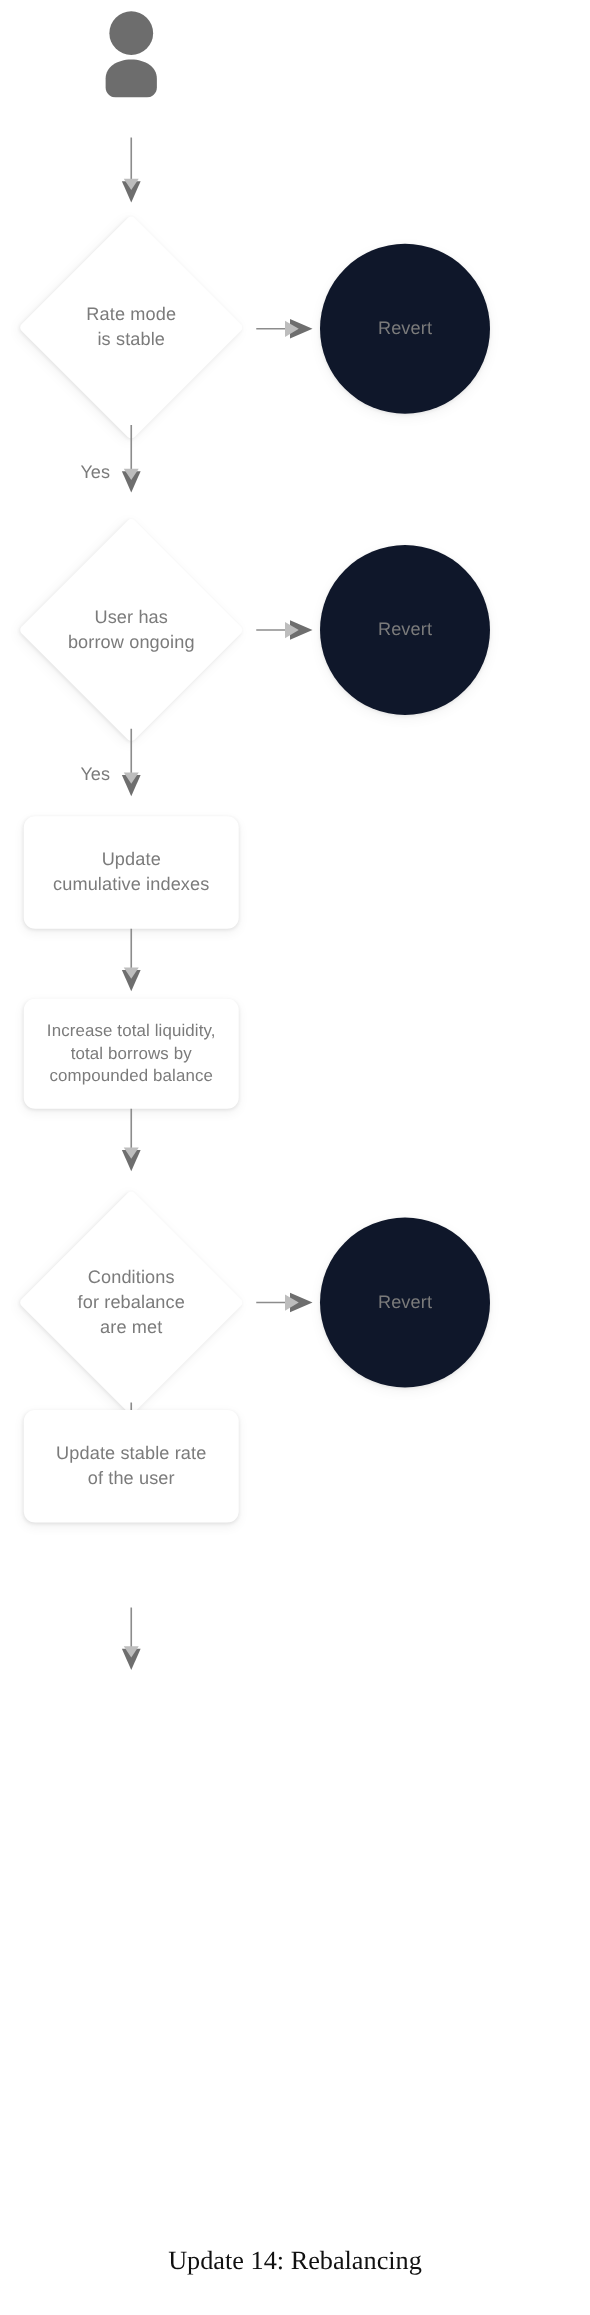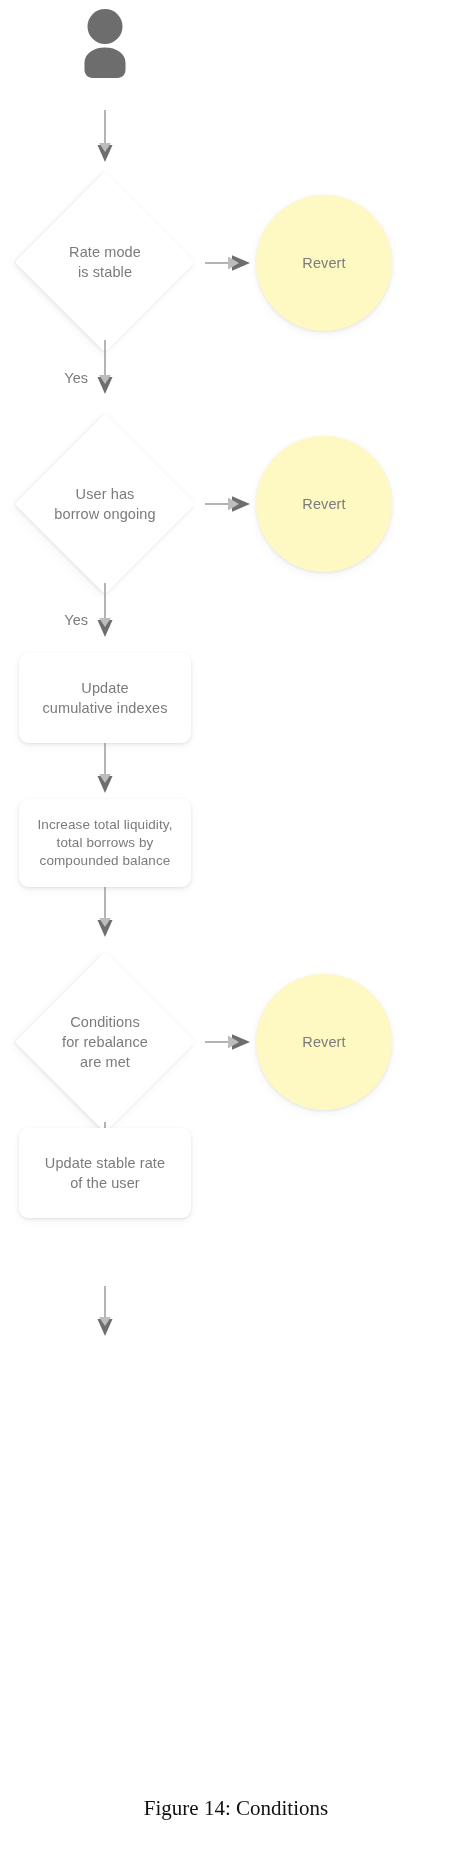--- a/index.html
+++ b/index.html
@@ -49,21 +49,21 @@
     box-shadow:0 1px 3px rgba(0,0,0,.08),0 3px 10px rgba(0,0,0,.05);
   }
   .diamond-wrap .node-label{
     position:absolute;left:0;top:0;width:100%;height:100%;
     display:flex;align-items:center;justify-content:center;
   }
 
   
   .circle{
     position:absolute;
-    background:#fef9c3;
+    background:#0f172a;
     border-radius:50%;
     box-shadow:0 1px 3px rgba(0,0,0,.08),0 3px 10px rgba(0,0,0,.05);
     display:flex;align-items:center;justify-content:center;
   }
 
   
   .conn{position:absolute;pointer-events:none;}
   .conn svg{display:block;overflow:visible;}
 
   
@@ -223,16 +223,16 @@
   <div class="conn" style="left:0;top:1286px;">
     <svg width="472" height="56">
       <line x1="105" y1="0" x2="105" y2="38" stroke="#8c8c8c" stroke-width="1.3"></line>
       <polygon points="105,50 97.5,33 112.5,33" fill="#6e6e6e"></polygon>
       <polygon points="105,40 99,31 111,31" fill="#bdbdbd"></polygon>
     </svg>
   </div>
 
 
   <div class="figure-caption">
-    <span>Figure 14:  Conditions</span>
+    <span>Update 14:  Rebalancing</span>
   </div>
 
 </div>
 
 </body></html>

